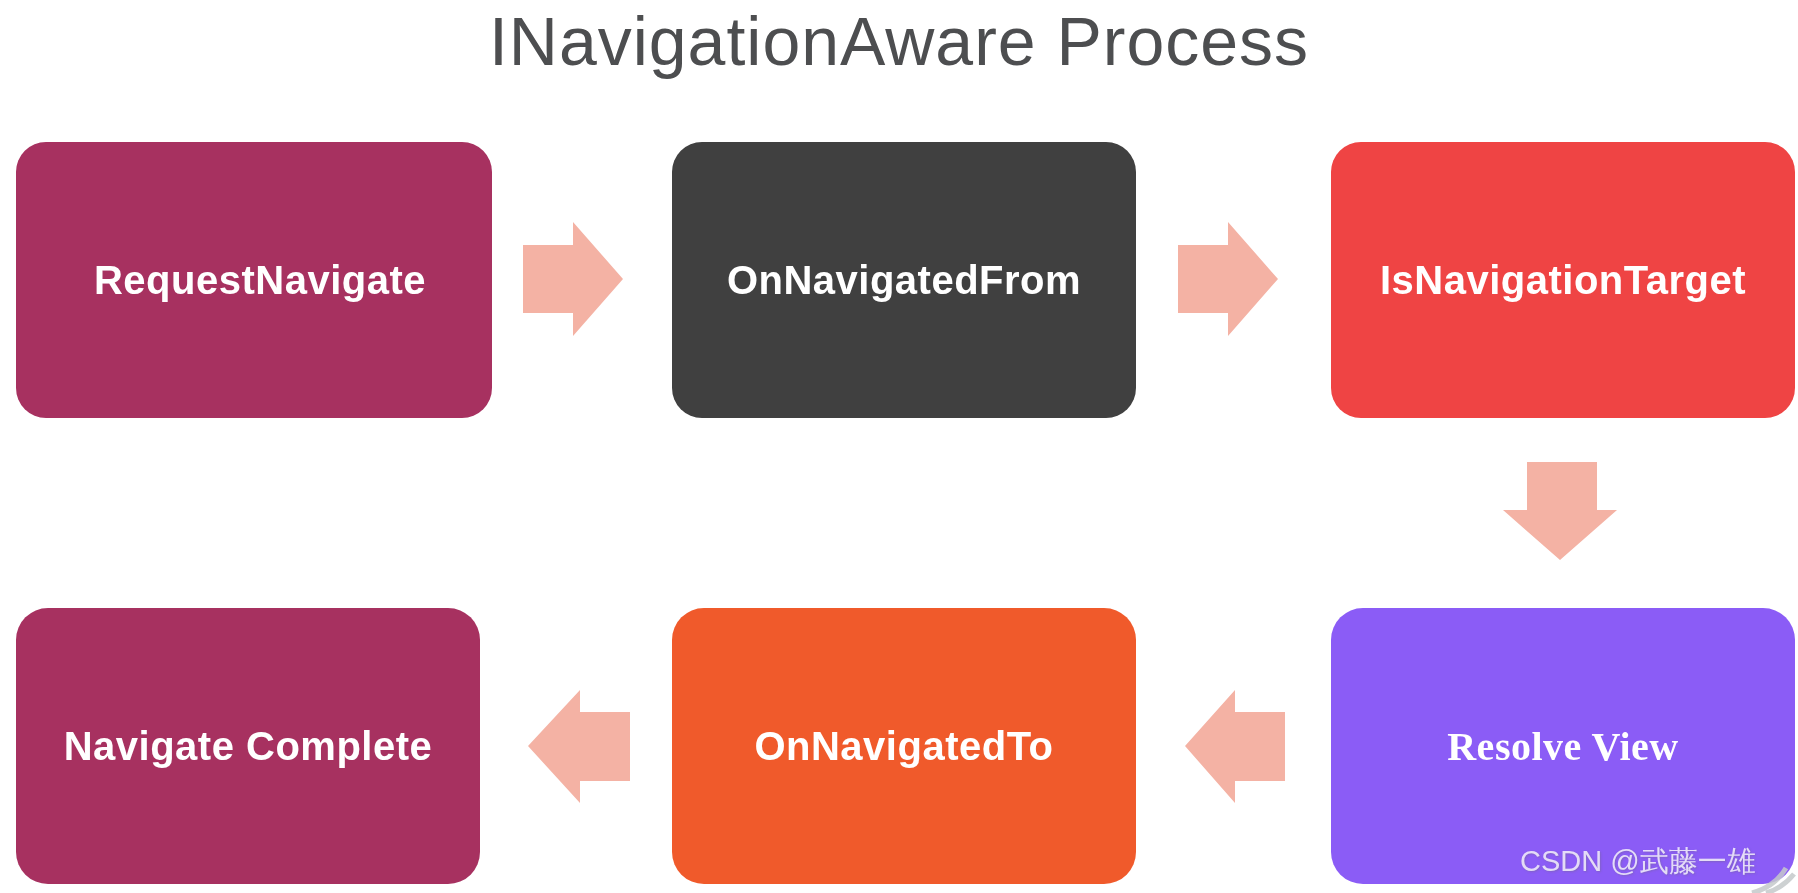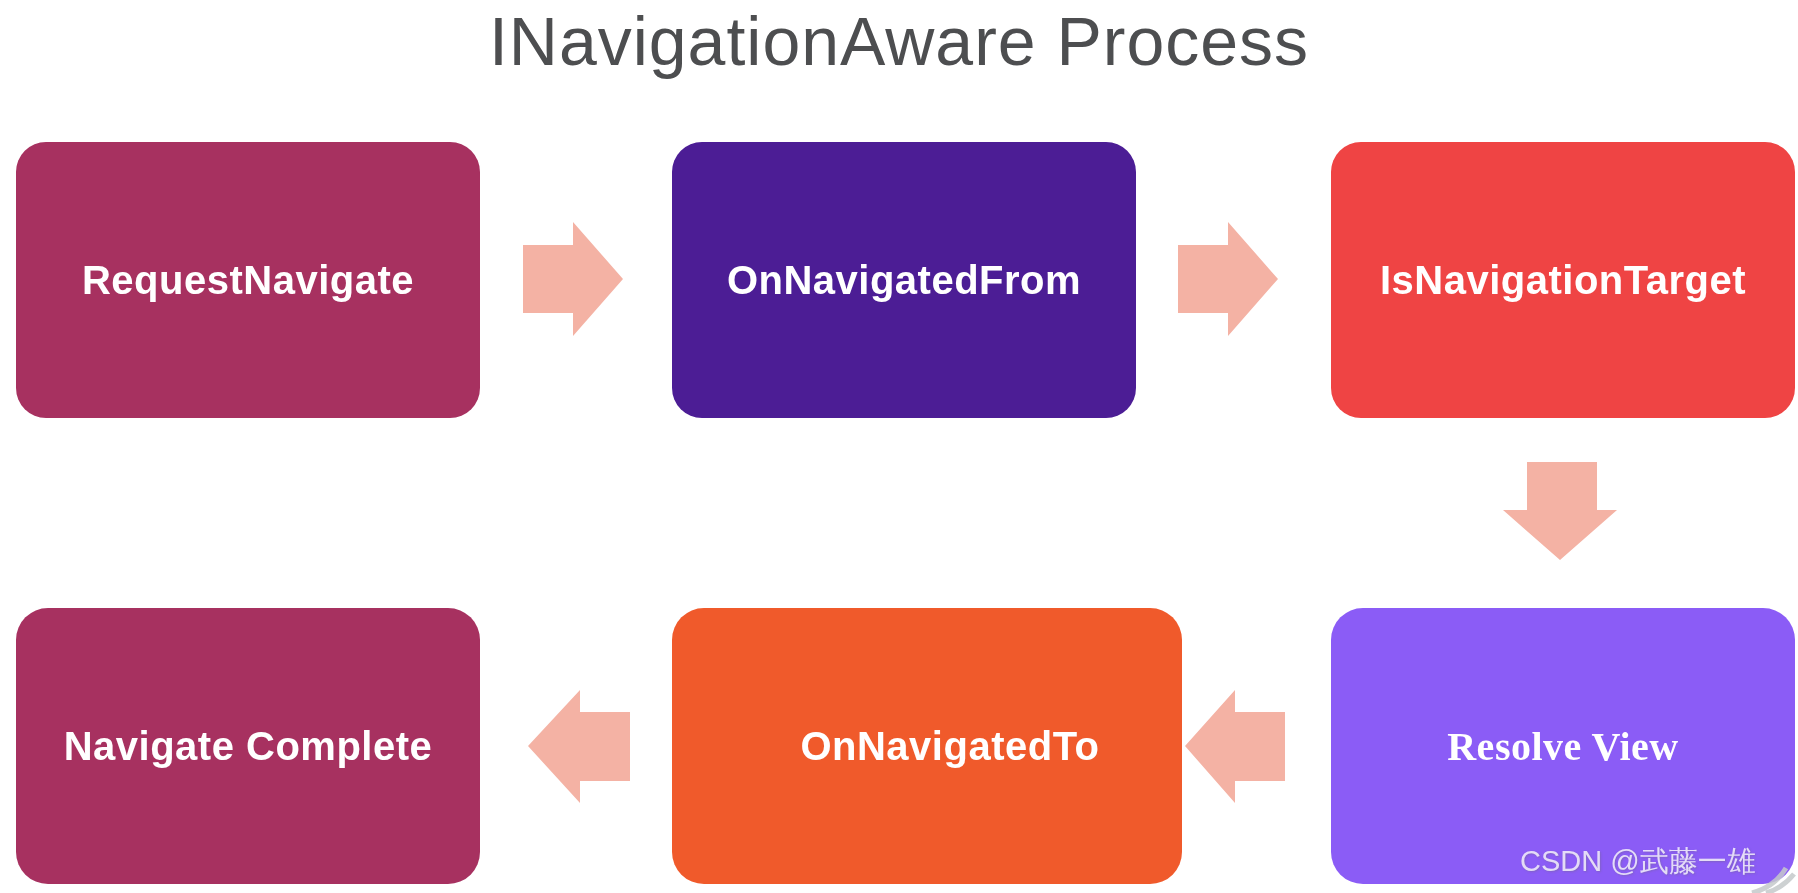--- a/index.html
+++ b/index.html
@@ -70,29 +70,29 @@
     opacity: 0.85;
   }
 </style>
 </head>
 <body>
 
 <div id="stage">
 
   <div class="diagram-title">INavigationAware Process</div>
 
-  <div class="flow-node node-r1 node-c1" style="background: rgb(167, 49, 96);">
+  <div class="flow-node node-r1 node-c1" style="background: rgb(167, 49, 96); padding-left: 12px;">
     <span class="node-label">RequestNavigate</span>
   </div>
 
   <svg class="arrow" style="left:523px; top:222px;" width="100" height="114" viewBox="0 0 100 114">
     <polygon points="0,23 50,23 50,0 100,57 50,114 50,91 0,91" style="fill: rgb(244, 178, 164);"></polygon>
   </svg>
 
-  <div class="flow-node node-r1 node-c2" style="background: #4c1d95;">
+  <div class="flow-node node-r1 node-c2" style="background: #404040;">
     <span class="node-label">OnNavigatedFrom</span>
   </div>
 
   <svg class="arrow" style="left:1178px; top:222px;" width="100" height="114" viewBox="0 0 100 114">
     <polygon points="0,23 50,23 50,0 100,57 50,114 50,91 0,91" style="fill: rgb(244, 178, 164);"></polygon>
   </svg>
 
   <div class="flow-node node-r1 node-c3" style="background: #ef4444;">
     <span class="node-label">IsNavigationTarget</span>
   </div>
@@ -102,21 +102,21 @@
   </svg>
 
   <div class="flow-node node-r2 node-c1" style="background: rgb(167, 49, 96);">
     <span class="node-label">Navigate Complete</span>
   </div>
 
   <svg class="arrow" style="left:528px; top:690px;" width="102" height="113" viewBox="0 0 102 113">
     <polygon points="102,22 52,22 52,0 0,56 52,113 52,91 102,91" style="fill: rgb(244, 178, 164);"></polygon>
   </svg>
 
-  <div class="flow-node node-r2 node-c2" style="background: rgb(240, 90, 43); padding-left: 46px;">
+  <div class="flow-node node-r2 node-c2" style="background: rgb(240, 90, 43);">
     <span class="node-label">OnNavigatedTo</span>
   </div>
 
   <svg class="arrow" style="left:1185px; top:690px;" width="100" height="113" viewBox="0 0 100 113">
     <polygon points="100,22 50,22 50,0 0,56 50,113 50,91 100,91" style="fill: rgb(244, 178, 164);"></polygon>
   </svg>
 
   <div class="flow-node node-r2 node-c3" style="background: #8b5cf6; font-family: Liberation Serif, serif;">
     <span class="node-label">Resolve View</span>
   </div>

